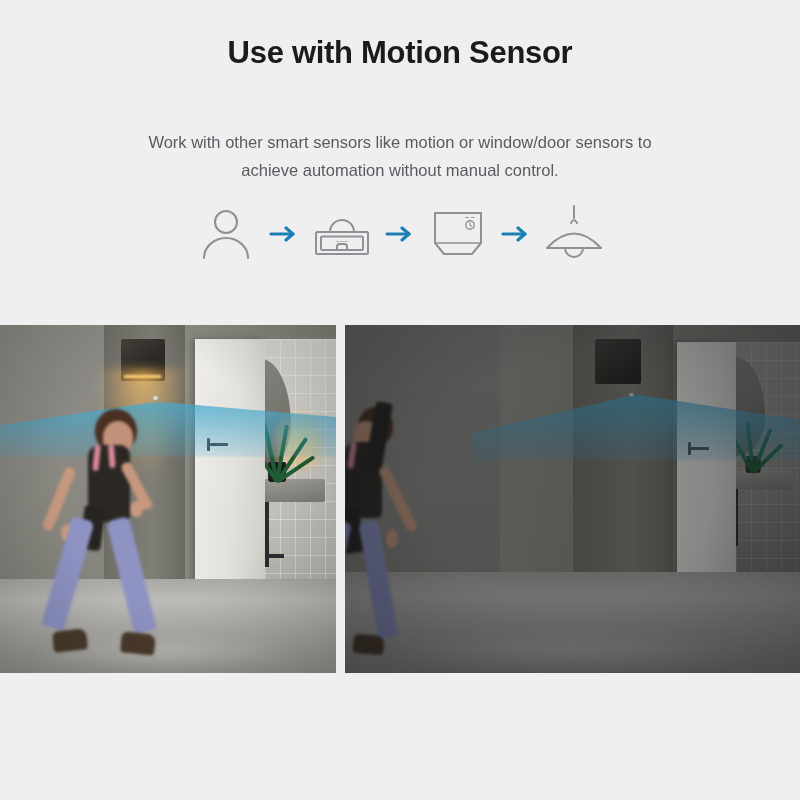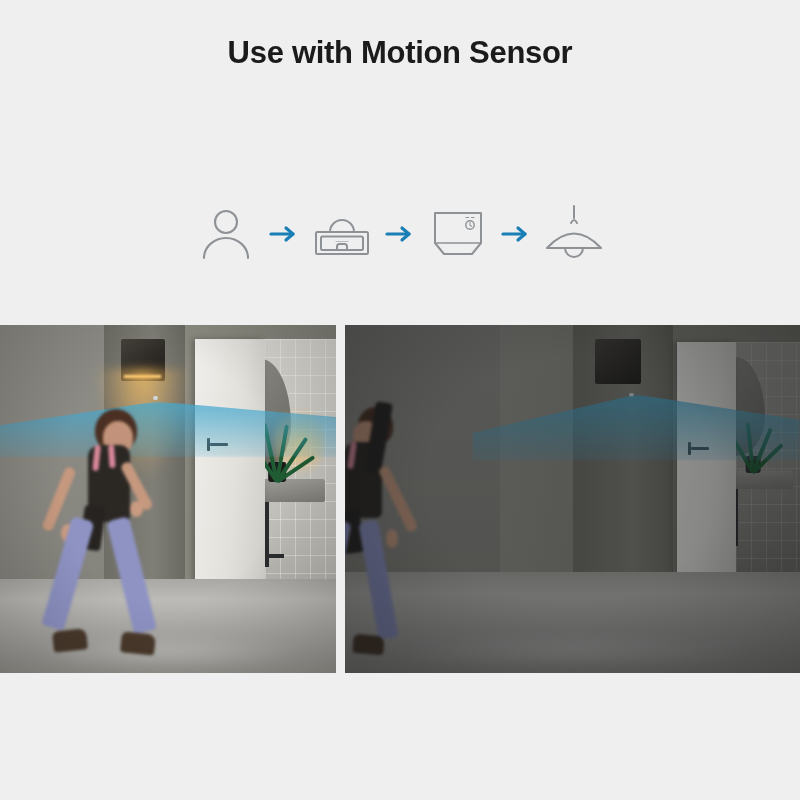--- a/index.html
+++ b/index.html
@@ -315,20 +315,24 @@
 </style>
 </head>
 <body>
 
 <div id="page">
 
   <div class="headline">
     <span class="ln">Use with Motion Sensor</span>
   </div>
 
+  <div class="subhead">
+    <span class="ln">Work with other smart sensors like motion or window/door sensors to</span>
+    <span class="ln">achieve automation without manual control.</span>
+  </div>
 
   <div class="flow">
 
     <div class="flow-icon">
       <svg width="56" height="56" viewBox="0 0 56 56" fill="none" stroke="#8e9296" stroke-width="2.1" stroke-linecap="round" stroke-linejoin="round">
         <circle cx="28" cy="16" r="11"></circle>
         <path d="M6 52 A22 20 0 0 1 50 52"></path>
       </svg>
     </div>
 

